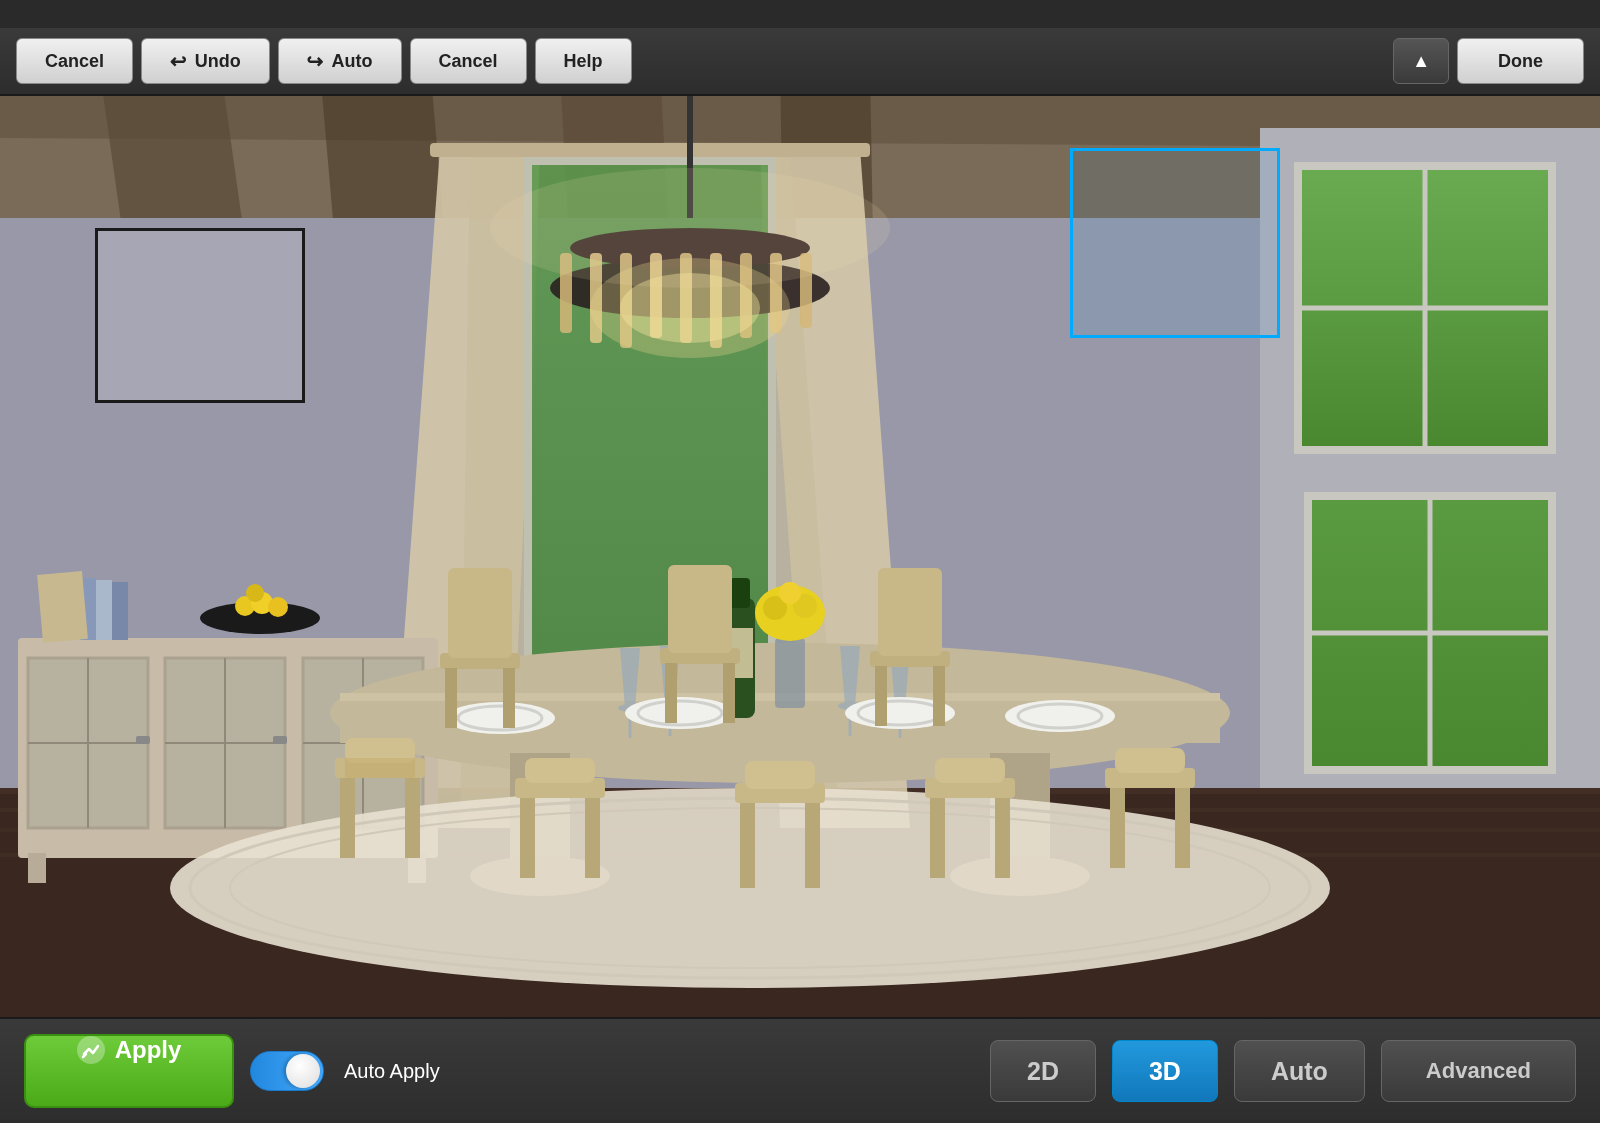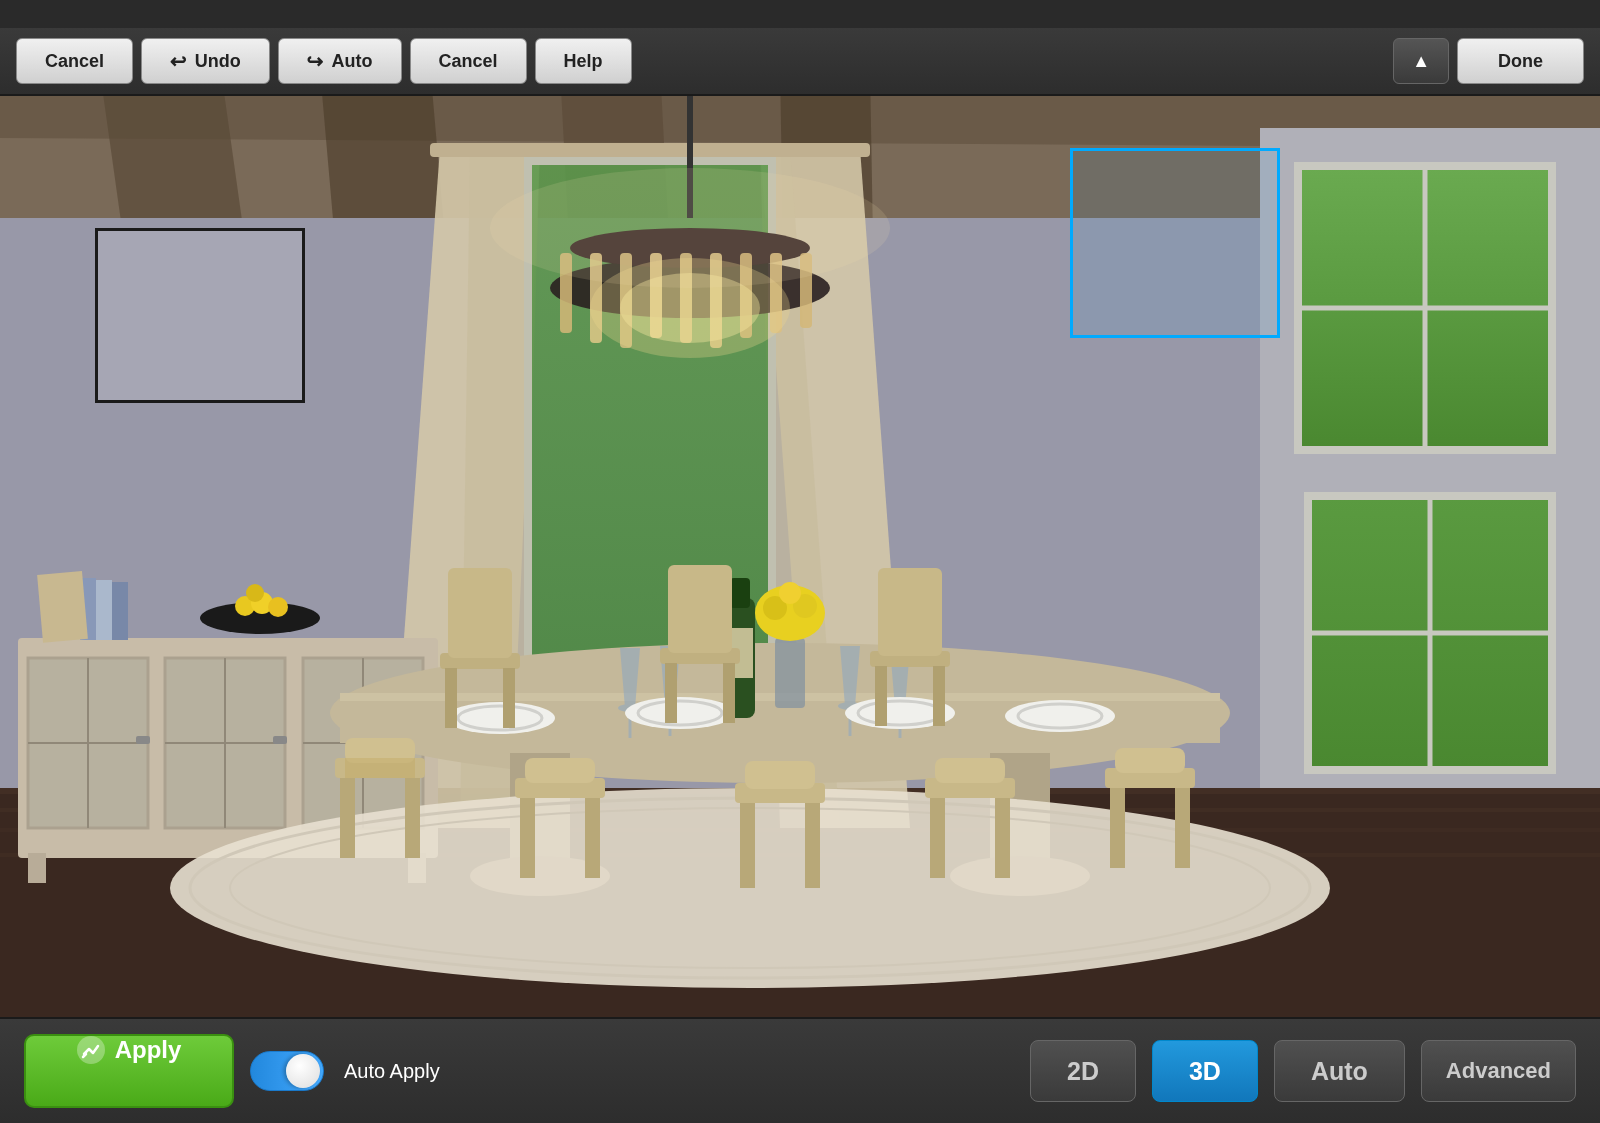--- a/index.html
+++ b/index.html
@@ -189,21 +189,21 @@
       flex-shrink: 0;
     }
     .view-btn.active {
       background: linear-gradient(to bottom, #2299dd, #1177bb);
       border-color: #0088cc;
       color: #fff;
     }
 
     .advanced-btn {
       height: 62px;
-      padding: 0 24px;
+      padding: 0 44px;
       background: linear-gradient(to bottom, #505050, #3a3a3a);
       border: 1px solid #666;
       border-radius: 8px;
       font-size: 22px;
       font-weight: 600;
       color: #ccc;
       cursor: pointer;
       display: flex;
       align-items: center;
       justify-content: center;

